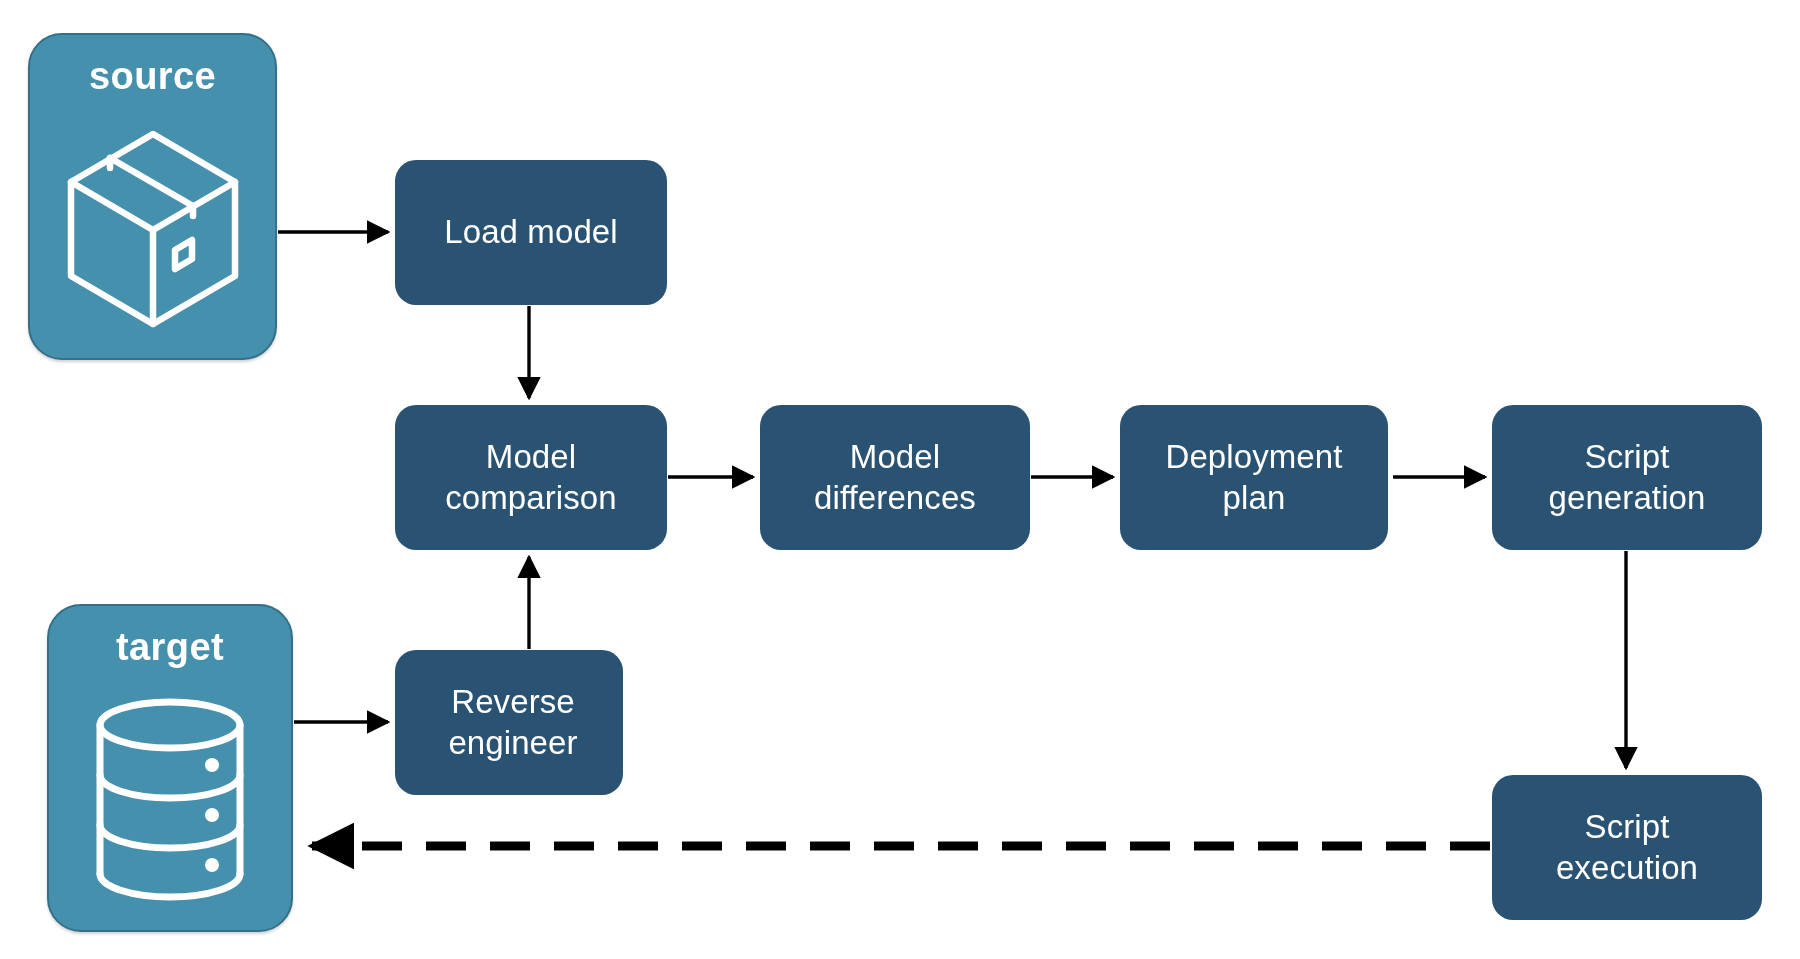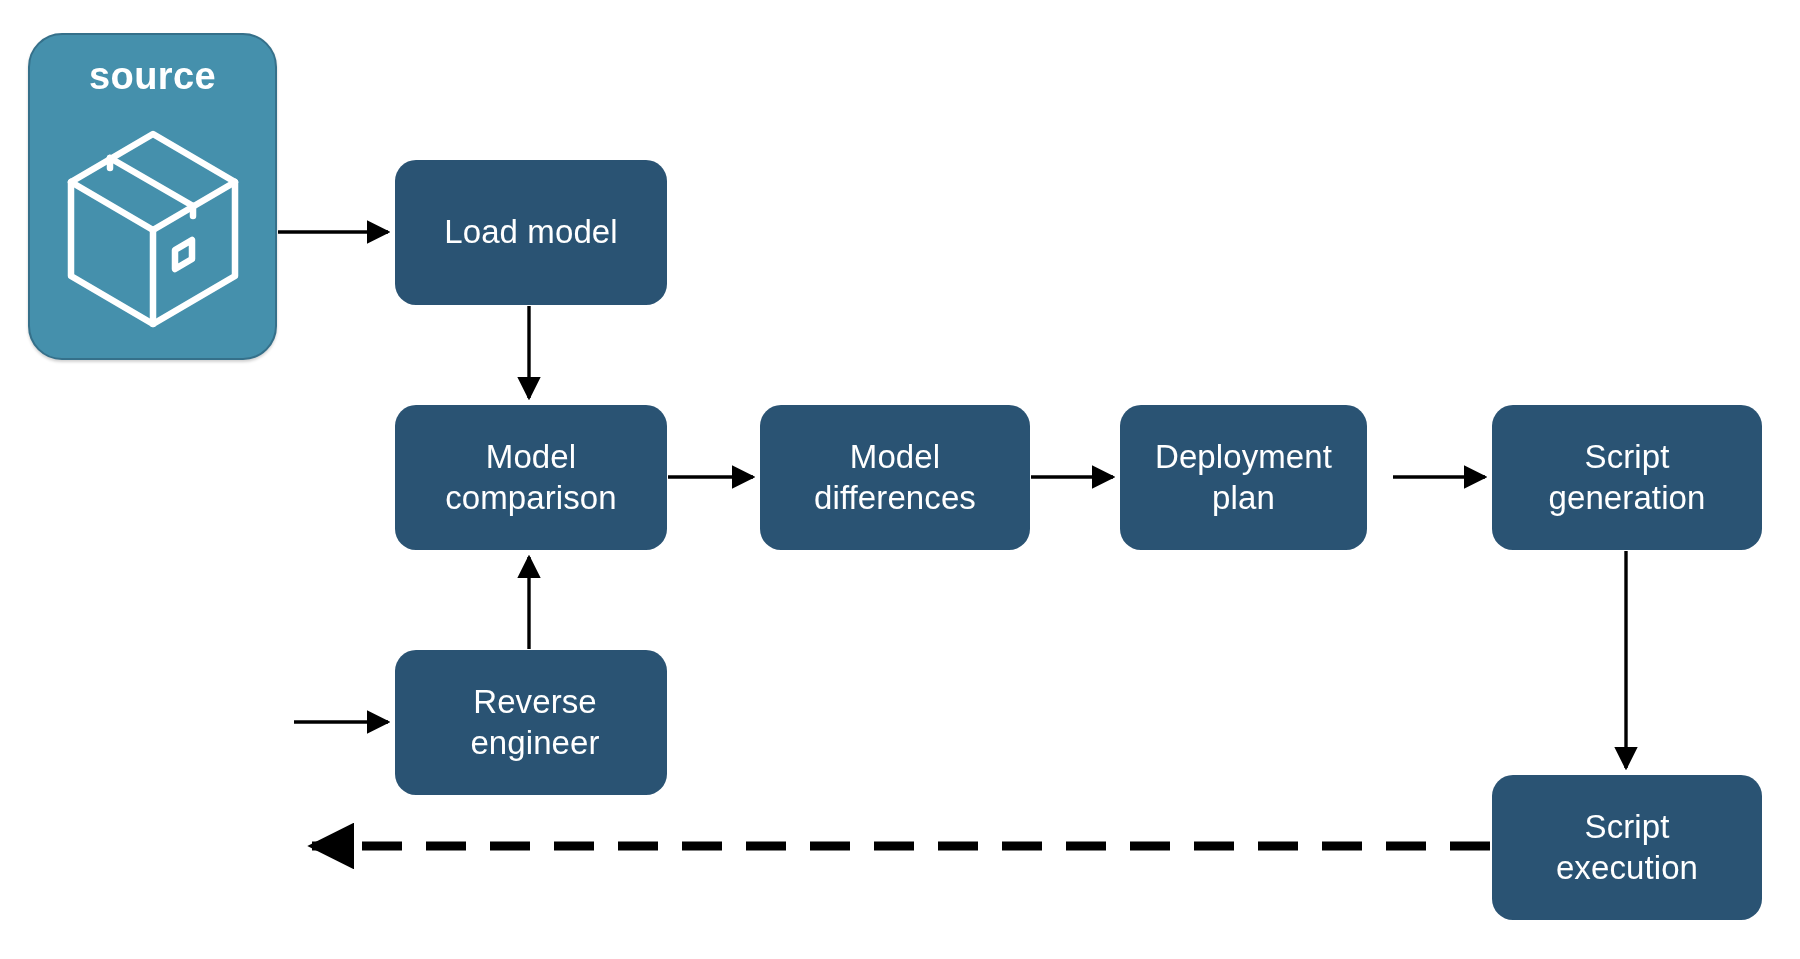--- a/index.html
+++ b/index.html
@@ -115,46 +115,64 @@
           <path d="M 90 104 L 90 198"></path>
           <path d="M 47 32 L 130 80"></path>
           <path d="M 130 80 L 130 90"></path>
           <path d="M 47 32 L 47 42"></path>
           <path d="M 112 124 L 129 114 L 129 133 L 112 143 Z"></path>
         </g>
       </svg>
     </div>
   </div>
 
+  <div class="node endpoint" style="left:47px; top:604px; width:246px; height:328px;">
+    <div class="endpoint-label">target</div>
+    <div class="endpoint-icon">
+      <svg width="160" height="205" viewBox="0 0 160 205" xmlns="http://www.w3.org/2000/svg">
+        <g fill="none" stroke="#ffffff" stroke-width="7" stroke-linejoin="round" stroke-linecap="round">
+          <ellipse cx="80" cy="28" rx="70" ry="23"></ellipse>
+          <path d="M 10 28 L 10 177"></path>
+          <path d="M 150 28 L 150 177"></path>
+          <path d="M 10 177 A 70 23 0 0 0 150 177"></path>
+          <path d="M 10 78 A 70 23 0 0 0 150 78"></path>
+          <path d="M 10 128 A 70 23 0 0 0 150 128"></path>
+        </g>
+        <circle cx="122" cy="68" r="7" fill="#ffffff"></circle>
+        <circle cx="122" cy="118" r="7" fill="#ffffff"></circle>
+        <circle cx="122" cy="168" r="7" fill="#ffffff"></circle>
+      </svg>
+    </div>
+  </div>
 
   <div class="node process" style="left:395px; top:160px; width:272px; height:145px;">
     <span class="node-text">Load model</span>
   </div>
 
   <div class="node process" style="left:395px; top:405px; width:272px; height:145px;">
     <span class="node-text">Model
 comparison</span>
   </div>
 
   <div class="node process" style="left:760px; top:405px; width:270px; height:145px;">
     <span class="node-text">Model
 differences</span>
   </div>
 
-  <div class="node process" style="left:1120px; top:405px; width:247px; height:145px;">
+  <div class="node process" style="left:1120px; top:405px; width:268px; height:145px;">
     <span class="node-text">Deployment
 plan</span>
   </div>
 
   <div class="node process" style="left:1492px; top:405px; width:270px; height:145px;">
     <span class="node-text">Script
 generation</span>
   </div>
 
-  <div class="node process" style="left:395px; top:650px; width:272px; height:145px;padding-left:16px;">
+  <div class="node process" style="left:395px; top:650px; width:228px; height:145px;padding-left:16px;">
     <span class="node-text">Reverse
 engineer</span>
   </div>
 
   <div class="node process" style="left:1492px; top:775px; width:270px; height:145px;">
     <span class="node-text">Script
 execution</span>
   </div>
 
 </div>

